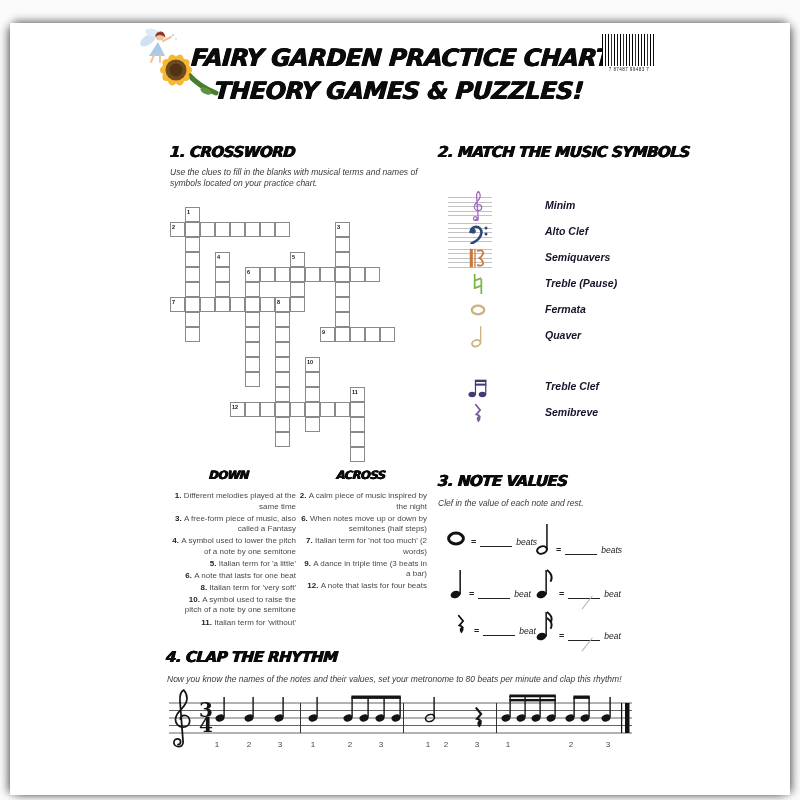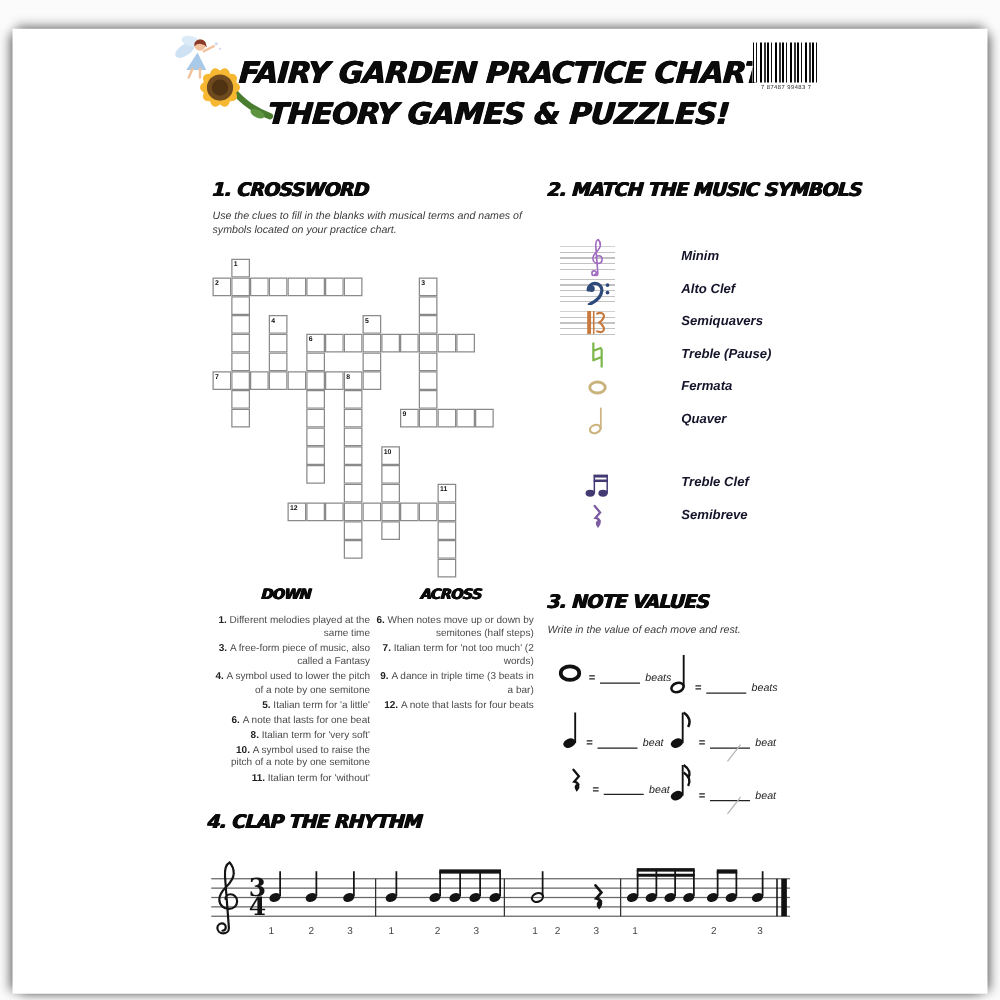--- a/index.html
+++ b/index.html
@@ -195,20 +195,21 @@
       <div><b>1. </b>Different melodies played at the same time</div>
       <div><b>3. </b>A free-form piece of music, also called a Fantasy</div>
       <div><b>4. </b>A symbol used to lower the pitch of a note by one semitone</div>
       <div><b>5. </b>Italian term for 'a little'</div>
       <div><b>6. </b>A note that lasts for one beat</div>
       <div><b>8. </b>Italian term for 'very soft'</div>
       <div><b>10. </b>A symbol used to raise the pitch of a note by one semitone</div>
       <div><b>11. </b>Italian term for 'without'</div>
     </div>
   <div class="abs clues" style="left:299px;top:491px;width:128px">
+      <div><b>2. </b>A calm piece of music inspired by the night</div>
       <div><b>6. </b>When notes move up or down by semitones (half steps)</div>
       <div><b>7. </b>Italian term for 'not too much' (2 words)</div>
       <div><b>9. </b>A dance in triple time (3 beats in a bar)</div>
       <div><b>12. </b>A note that lasts for four beats</div>
     </div>
 
   <div class="abs comic sec-head" style="left:438px;top:143px">2. MATCH THE MUSIC SYMBOLS</div>
   <div class="abs" style="left:438px;top:193px;width:230px;height:262px">
       <div class="m-row" style="top: 0px;">
         <div class="staff5"></div>
@@ -284,21 +285,21 @@
         <div class="m-sym">
           <svg width="18" height="24" viewBox="0 0 24 25">
             <path d="M9,1.5 L14.8,8.5 L9.8,14.3 C14.6,15.2 15.6,19.3 12.6,23 C10.6,20.2 11.2,17.8 14.4,17.2" fill="none" stroke="#7a5aa0" stroke-width="2.4" stroke-linecap="round"></path>
           </svg>
         </div>
         <div class="m-name">Semibreve</div>
       </div>
     </div>
 
   <div class="abs comic sec-head" style="left:438px;top:472px">3. NOTE VALUES</div>
-  <div class="abs instr" style="left:438px;top:498px;width:230px">Write in the value of each move and rest.</div>
+  <div class="abs instr" style="left:438px;top:498px;width:230px">Clef in the value of each note and rest.</div>
   <div class="abs" style="left:438px;top:516px;width:232px;height:130px">
       <div class="nv-item" style="left: 8px; top: 14px;">
         <span>
           <svg width="21" height="17" viewBox="0 0 21 17">
             <ellipse cx="10" cy="8.5" rx="7.4" ry="5.4" fill="none" stroke="#111" stroke-width="3"></ellipse>
           </svg>
         </span>
         <span class="nv-eq">=</span>
         <span class="nv-blank"></span>
         <span class="nv-unit">beats</span>
@@ -355,20 +356,21 @@
             <path d="M10.9,2 c4.5,3 6,6.5 3.6,10.8 M10.9,8 c4.5,3 6,6.5 3.6,10.8" fill="none" stroke="#111" stroke-width="1.9"></path>
           </svg>
         </span>
         <span class="nv-eq">=</span>
         <span class="nv-blank slash"></span>
         <span class="nv-unit">beat</span>
       </div>
     </div>
 
   <div class="abs comic sec-head" style="left:166px;top:648px">4. CLAP THE RHYTHM</div>
+  <div class="abs instr" style="left:167px;top:674px;width:520px;white-space:nowrap">Now you know the names of the notes and their values, set your metronome to 80 beats per minute and clap this rhythm!</div>
   <svg class="abs" style="left:166px;top:688px" width="475" height="66" viewBox="0 0 475 66">
       <rect x="3" y="14.5" width="463" height="1" fill="#666"></rect>
       <rect x="3" y="22" width="463" height="1" fill="#666"></rect>
       <rect x="3" y="29.5" width="463" height="1" fill="#666"></rect>
       <rect x="3" y="37" width="463" height="1" fill="#666"></rect>
       <rect x="3" y="44.5" width="463" height="1" fill="#666"></rect>
       <g transform="translate(5,1) scale(0.97)">
         <path d="M12.5,55 c0,2.8 -2.2,4.5 -4.6,4.5 c-2.9,0 -4.9,-2 -4.9,-4.4 c0,-2.3 1.8,-3.8 3.7,-3.8 c1.9,0 3.2,1.4 3.2,3.1 c0,1.6 -1.2,2.8 -2.7,2.9 M12.5,55 L9.3,13 c-0.4,-5.5 0.8,-10.5 3.8,-12 c2,2.2 3.4,5.5 3.4,8.8 c0,4.6 -2.8,7.8 -6.3,11.4 c-3.4,3.4 -5.6,6.3 -5.6,10.3 c0,4.8 3.8,7.8 7.8,7.8 c4.1,0 6.9,-2.7 6.9,-6.3 c0,-3.5 -2.6,-5.8 -5.5,-5.8 c-2.4,0 -4.1,1.7 -4.1,3.9" fill="none" stroke="#141414" stroke-width="1.8" stroke-linecap="round"></path>
       </g>
       <text x="40" y="28.5" font-size="20" font-weight="bold" font-family="DejaVu Serif,serif" text-anchor="middle" fill="#141414">3</text>

